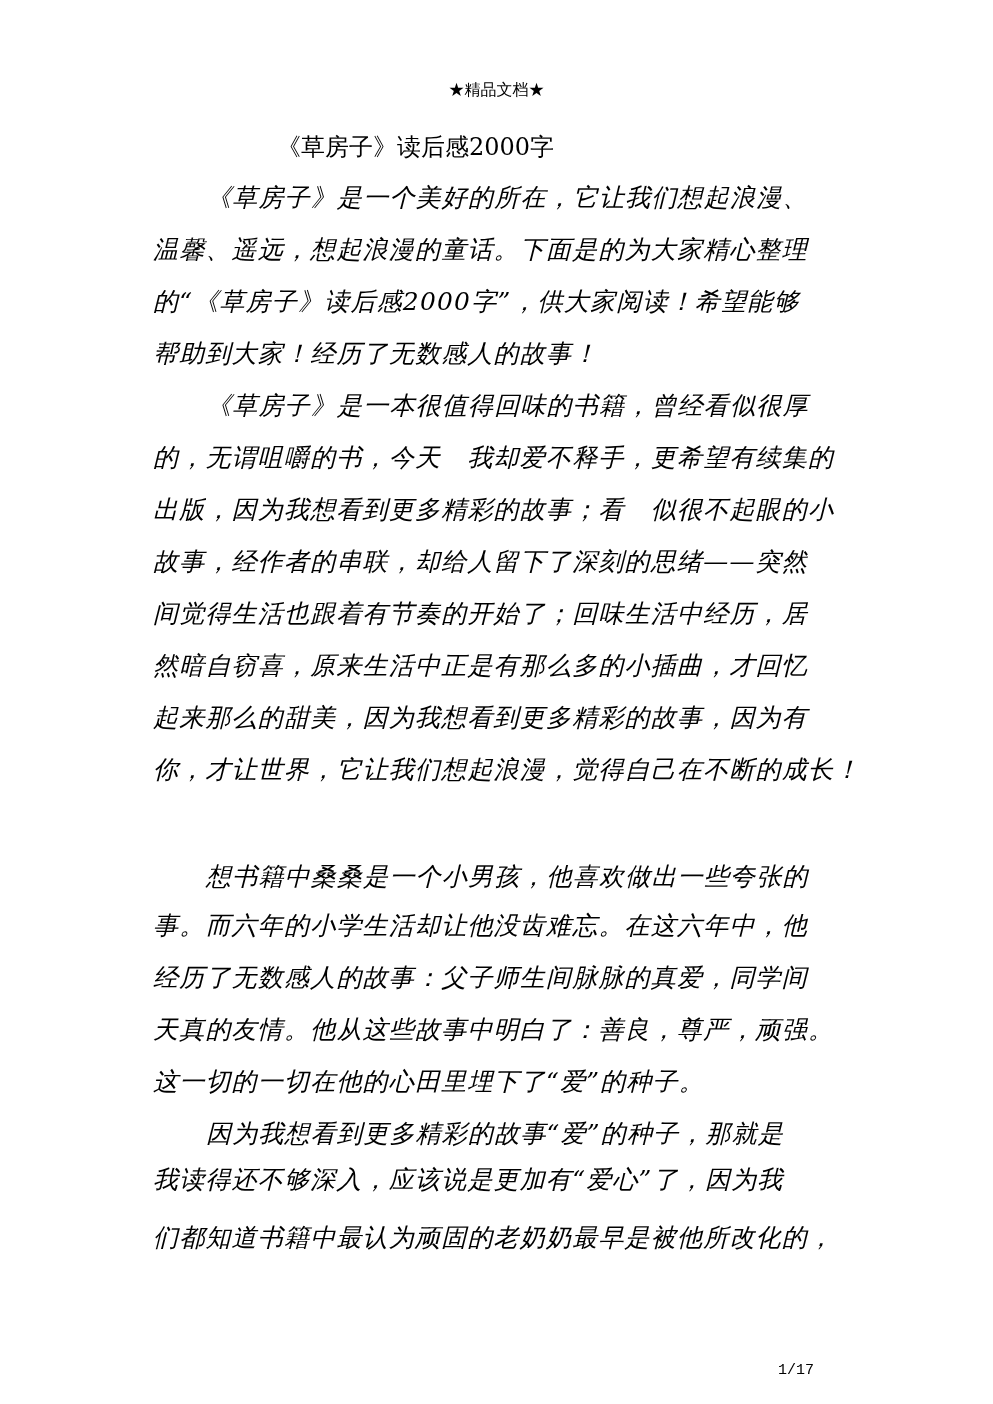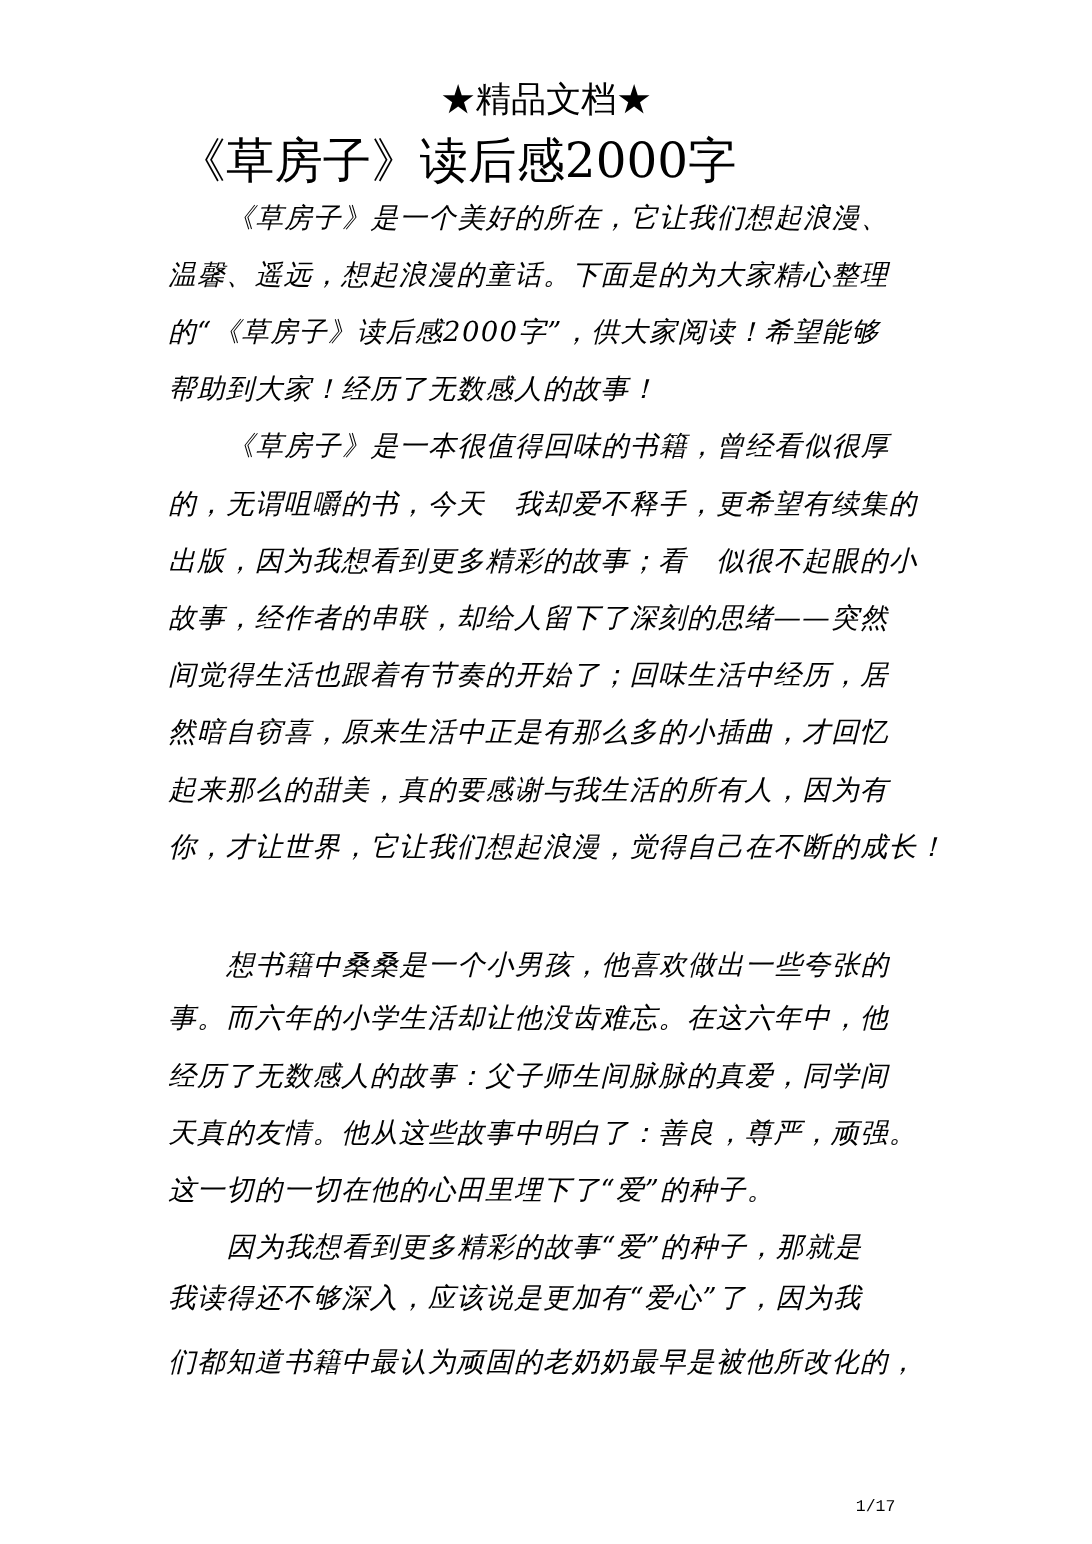--- a/index.html
+++ b/index.html
@@ -1,21 +1,21 @@
 <!DOCTYPE html>
 <html><head>
 <meta charset="utf-8">
 <style>
   html, body { margin: 0; padding: 0; background: #ffffff; }
   body { width: 993px; height: 1404px; position: relative; overflow: hidden;
          font-family: "DejaVu Serif", "Liberation Serif", serif; color: #000; }
   .header { position: absolute; top: 72px; left: 0; width: 993px; text-align: center;
-            font-size: 32px; line-height: 36px; }
+            font-size: 16px; line-height: 36px; }
   .title { position: absolute; top: 122px; left: 0; width: 831px; text-align: center;
-           font-size: 44px; line-height: 50px; }
+           font-size: 24px; line-height: 50px; }
   .line { position: absolute; left: 153px; width: 700px; font-size: 25px; line-height: 40px;
           white-space: nowrap; letter-spacing: 1.2px; font-style: italic; }
   .line.indent { left: 206px; }
   .page-num { position: absolute; top: 1362px; left: 778px; font-size: 15px;
               font-family: Liberation Mono, monospace; }
 </style>
 </head>
 <body>
 
 <div class="header">★精品文档★</div>
@@ -26,21 +26,21 @@
   <div class="line" style="top:230px">温馨、遥远，想起浪漫的童话。下面是的为大家精心整理</div>
   <div class="line" style="top:282px">的“《草房子》读后感2000字”，供大家阅读！希望能够</div>
   <div class="line" style="top:334px">帮助到大家！经历了无数感人的故事！</div>
 
   <div class="line indent" style="top:386px">《草房子》是一本很值得回味的书籍，曾经看似很厚</div>
   <div class="line" style="top:438px">的，无谓咀嚼的书，今天　我却爱不释手，更希望有续集的</div>
   <div class="line" style="top:490px">出版，因为我想看到更多精彩的故事；看　似很不起眼的小</div>
   <div class="line" style="top:542px">故事，经作者的串联，却给人留下了深刻的思绪——突然</div>
   <div class="line" style="top:594px">间觉得生活也跟着有节奏的开始了；回味生活中经历，居</div>
   <div class="line" style="top:646px">然暗自窃喜，原来生活中正是有那么多的小插曲，才回忆</div>
-  <div class="line" style="top:698px">起来那么的甜美，真的要感谢与我生活的所有人，因为有</div>
+  <div class="line" style="top:698px">起来那么的甜美，因为我想看到更多精彩的故事，因为有</div>
   <div class="line" style="top:750px">你，才让世界，它让我们想起浪漫，觉得自己在不断的成长！</div>
 
   <div class="line indent" style="top:857px">想书籍中桑桑是一个小男孩，他喜欢做出一些夸张的</div>
   <div class="line" style="top:906px">事。而六年的小学生活却让他没齿难忘。在这六年中，他</div>
   <div class="line" style="top:958px">经历了无数感人的故事：父子师生间脉脉的真爱，同学间</div>
   <div class="line" style="top:1010px">天真的友情。他从这些故事中明白了：善良，尊严，顽强。</div>
   <div class="line" style="top:1062px">这一切的一切在他的心田里埋下了“爱”的种子。</div>
 
   <div class="line indent" style="top:1114px">因为我想看到更多精彩的故事“爱”的种子，那就是</div>
   <div class="line" style="top:1160px">我读得还不够深入，应该说是更加有“爱心”了，因为我</div>

